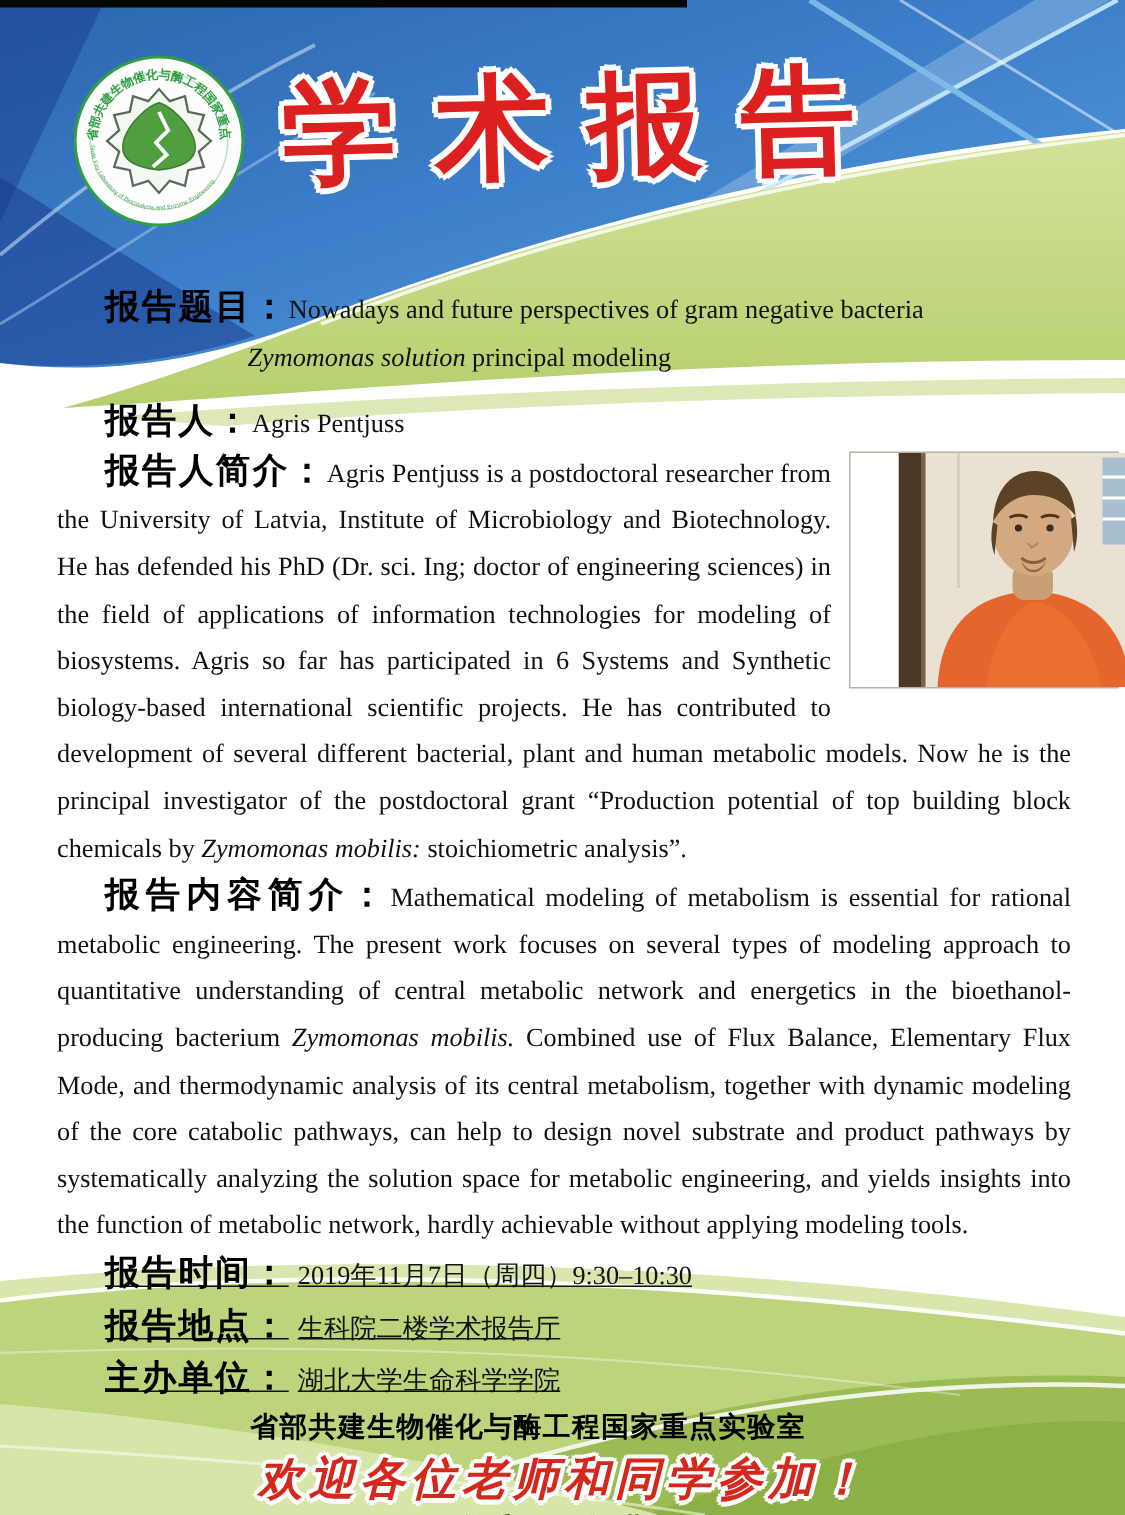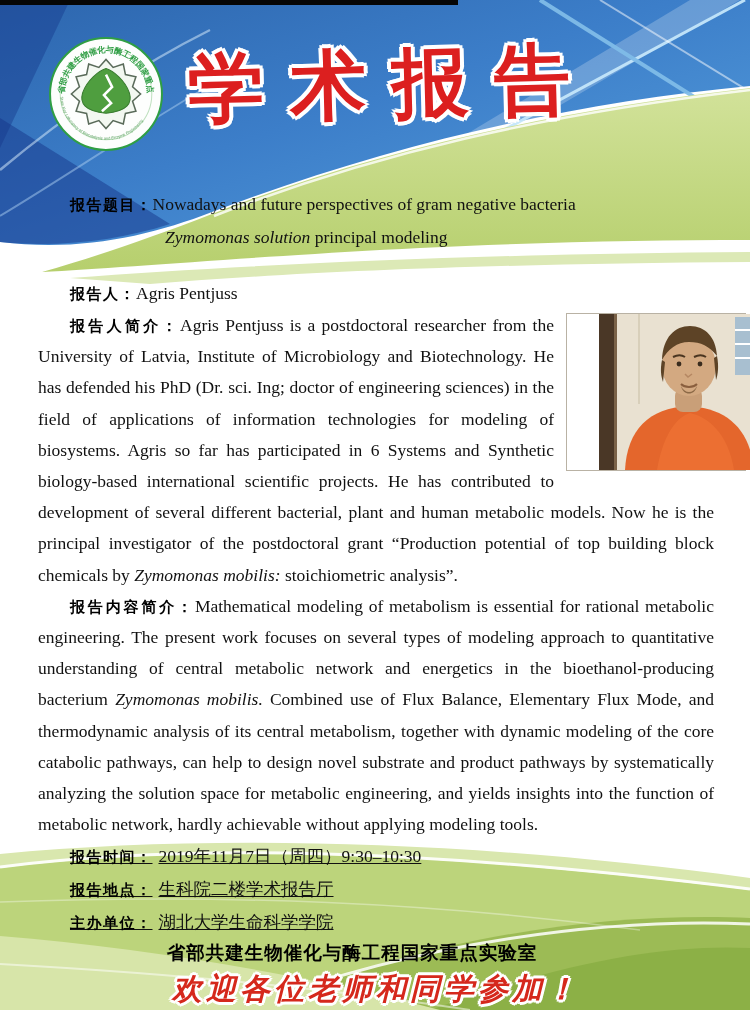--- a/index.html
+++ b/index.html
@@ -11,25 +11,25 @@
   .logo{position:absolute;top:36px;left:48px;width:116px;height:116px;z-index:1;}
   .poster-title{position:absolute;top:46px;left:188px;z-index:1;
       font-family:"DejaVu Sans",sans-serif;font-weight:bold;font-size:76px;line-height:1;
       letter-spacing:26px;color:#dc1f1f;transform:rotate(-1.5deg);white-space:nowrap;
       text-shadow:-3px -3px 0 #fff,3px -3px 0 #fff,-3px 3px 0 #fff,3px 3px 0 #fff,
                   -4px 0 0 #fff,4px 0 0 #fff,0 -4px 0 #fff,0 4px 0 #fff;}
 
   
   .content{position:absolute;left:38px;right:36px;top:188px;z-index:2;}
   .lbl{font-family:"Liberation Sans",sans-serif;font-weight:bold;color:#000;
-       font-size:15px;letter-spacing:1.5px;}
+       font-size:23px;letter-spacing:1.5px;}
   .line{margin:0;line-height:32px;font-size:17.5px;}
   .indent1{margin-left:32px;}
   .line2{margin-left:127px;}
-  .sp10{margin-top:24px;}
+  .sp10{margin-top:10px;}
   .para{margin:0;text-align:justify;font-size:17.5px;line-height:31.2px;text-indent:32px;}
   .ital{font-style:italic;}
   .meta-line{margin:0 0 0 32px;line-height:33px;font-size:17.5px;text-decoration:underline;}
   .meta-line .lbl{margin-right:6px;}
   .photo-wrap{float:right;width:180px;height:158px;margin:3px -32px 6px 12px;
        border:1px solid #b9b2a4;box-sizing:border-box;}
   .lab-line{margin:2px 48px 0 0;text-align:center;font-family:"Liberation Sans",sans-serif;
        font-weight:bold;font-size:18.5px;line-height:24px;letter-spacing:1px;color:#000;}
   .welcome{margin:4px 0 0 0;text-align:center;font-weight:bold;font-style:italic;
        font-size:30px;line-height:40px;letter-spacing:4px;color:#d5281c;

